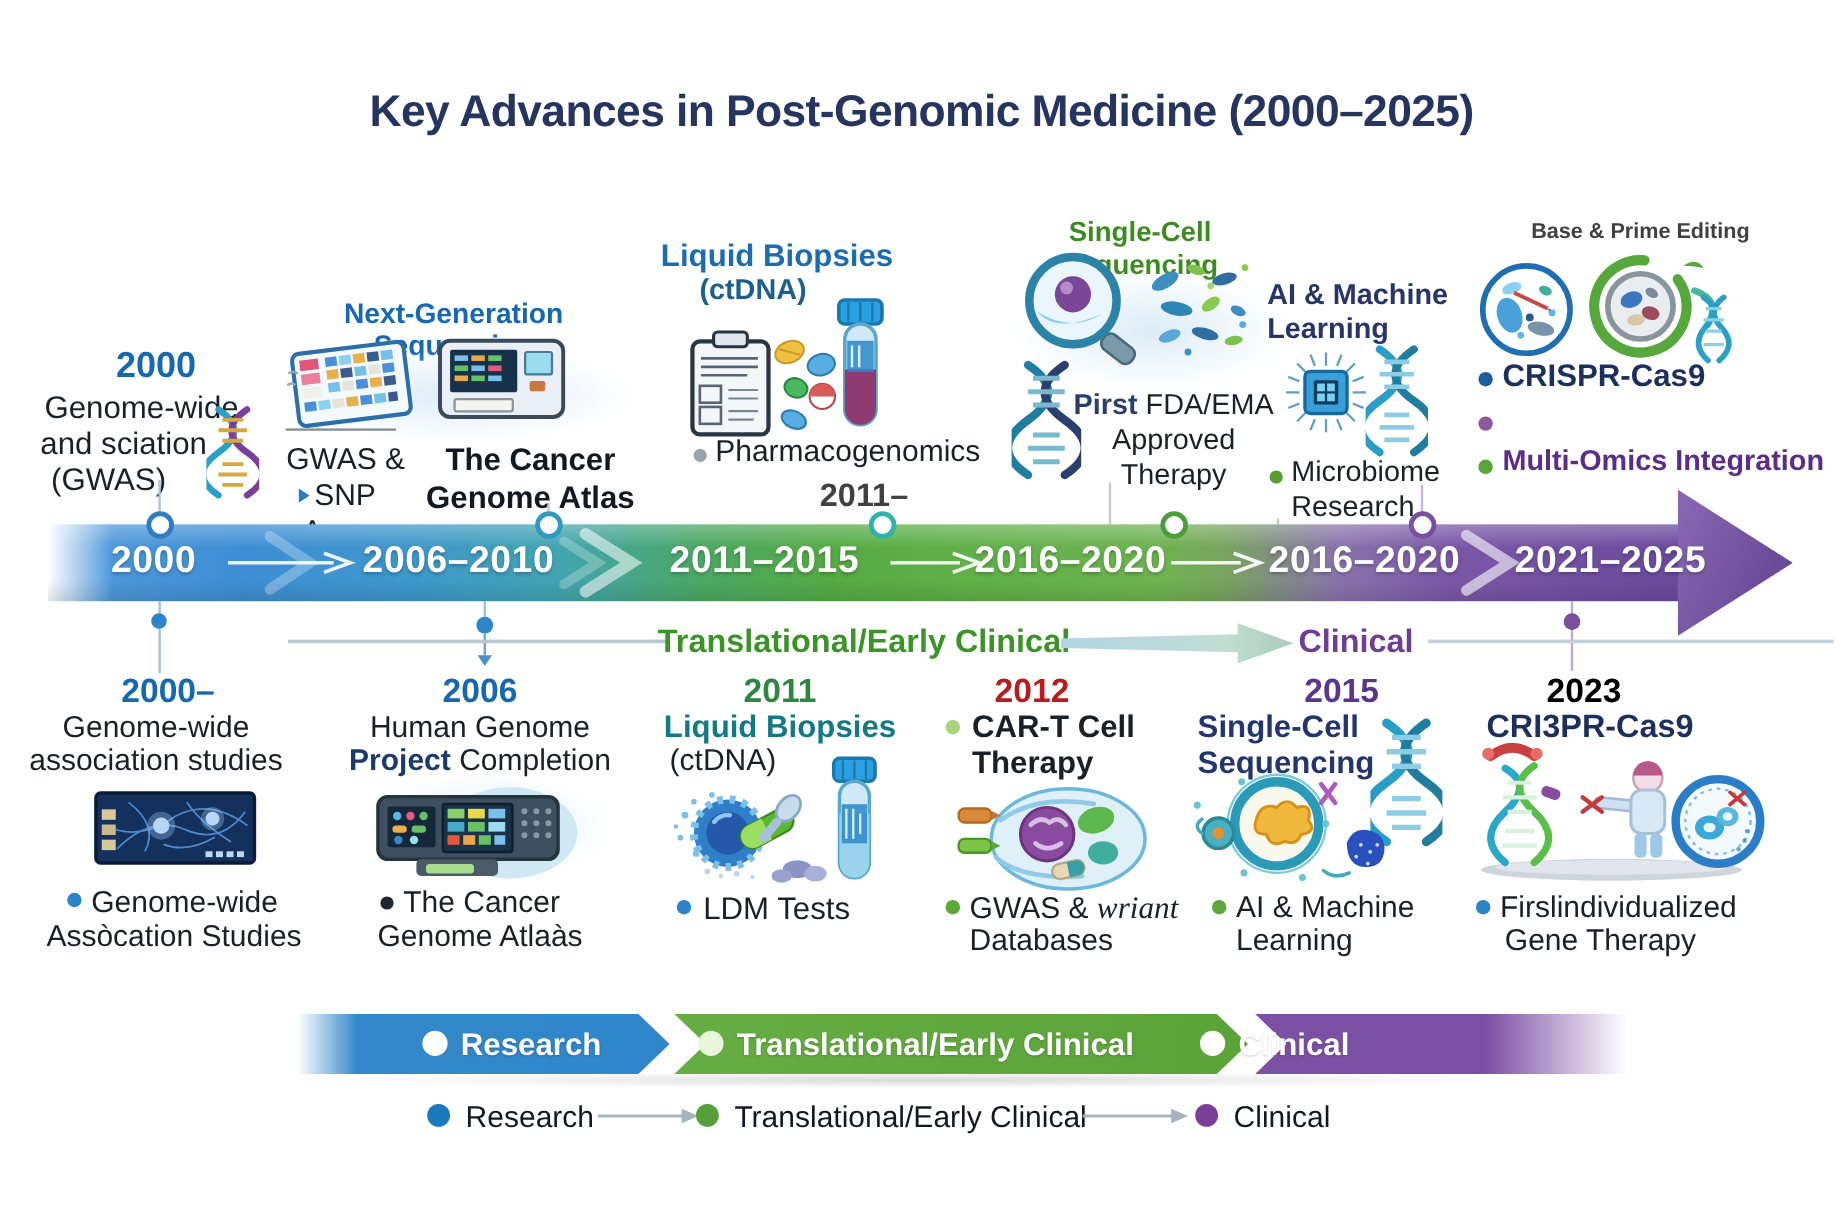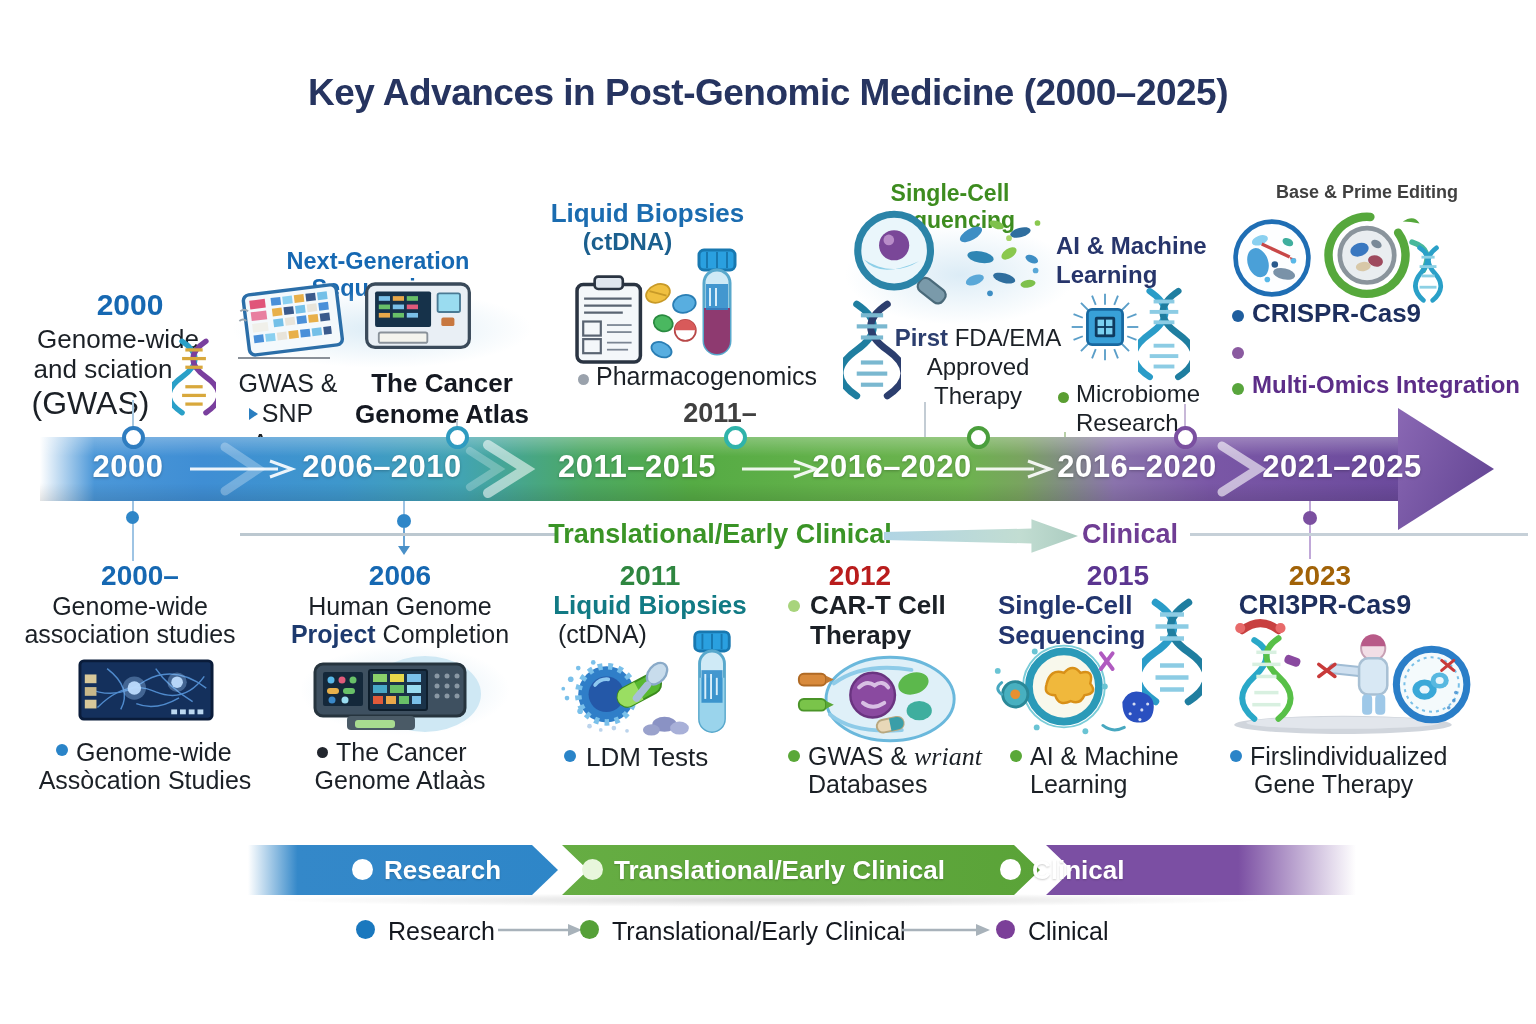--- a/index.html
+++ b/index.html
@@ -25,21 +25,21 @@
 </head>
 <body>
 
 <div class="canvas">
 
   <div class="abs c title" style="left:0;right:0;top:72px;">Key Advances in Post-Genomic Medicine (2000–2025)</div>
 
   <div class="abs c b" style="left:60px;top:288px;width:140px;font-size:30px;color:#1668b2;">2000</div>
   <div class="abs c txt" style="left:18px;top:324px;width:200px;font-size:26px;">Genome-wide</div>
   <div class="abs c txt" style="left:8px;top:354px;width:190px;font-size:26px;">and sciation</div>
-  <div class="abs c txt" style="left:8px;top:384px;width:165px;font-size:32px;">(GWAS)</div>
+  <div class="abs c txt" style="left:8px;top:384px;width:165px;font-size:26px;">(GWAS)</div>
   <svg class="abs" style="left:172px;top:338px;" width="44" height="78" viewBox="0 0 40 72">
     <path d="M9 3 Q33 19 9 36 Q-15 53 9 69" fill="none" stroke="#2aa0c8" stroke-width="5" stroke-linecap="round"></path>
     <path d="M31 3 Q7 19 31 36 Q55 53 31 69" fill="none" stroke="#7a3f9e" stroke-width="5" stroke-linecap="round"></path>
     <g stroke="#d8a83c" stroke-width="3">
         <line x1="12" y1="11" x2="28" y2="11"></line>
         <line x1="9" y1="19" x2="31" y2="19"></line>
         <line x1="12" y1="27" x2="28" y2="27"></line>
         <line x1="12" y1="45" x2="28" y2="45"></line>
         <line x1="9" y1="53" x2="31" y2="53"></line>
         <line x1="12" y1="61" x2="28" y2="61"></line>
@@ -544,21 +544,21 @@
         <circle cx="120" cy="56" r="3"></circle>
         <circle cx="50" cy="98" r="3"></circle>
         <circle cx="100" cy="102" r="3"></circle>
       </g>
     <path d="M14 52 q-8 6 0 12 M118 96 q10 8 22 2" stroke="#48a8c0" stroke-width="3" fill="none" stroke-linecap="round"></path>
   </svg>
   <div class="dot" style="left:1010px;top:750px;width:12px;height:12px;background:#5aa838;"></div>
   <div class="abs" style="left:1030px;top:742px;font-size:25px;">AI &amp; Machine</div>
   <div class="abs" style="left:1030px;top:770px;font-size:25px;">Learning</div>
 
-  <div class="abs c b" style="left:1250px;top:560px;width:140px;font-size:28px;color:#a16207;">2023</div>
+  <div class="abs c b" style="left:1250px;top:560px;width:140px;font-size:28px;color:#000000;">2023</div>
   <div class="abs c b" style="left:1210px;top:590px;width:230px;font-size:27px;color:#1d2f5e;">CRI3PR-Cas9</div>
   <svg class="abs" style="left:1222px;top:612px;" width="252" height="136" viewBox="0 0 250 135">
     <ellipse cx="120" cy="112" rx="108" ry="9" fill="#d0d5dc"></ellipse>
     <ellipse cx="120" cy="110" rx="96" ry="6" fill="#e2e6ec"></ellipse>
     <path d="M20 18 q18 -14 36 0" stroke="#c84040" stroke-width="8" fill="none" stroke-linecap="round"></path>
     <circle cx="18" cy="16" r="5" fill="#e86a6a"></circle>
       <circle cx="58" cy="16" r="5" fill="#e86a6a"></circle>
     <path d="M32 28 q24 14 0 36 q-24 22 0 42" fill="none" stroke="#2aa8c8" stroke-width="6" stroke-linecap="round"></path>
     <path d="M56 26 q-24 16 0 38 q24 22 0 42" fill="none" stroke="#58c048" stroke-width="6" stroke-linecap="round"></path>
     <g stroke="#d8f0e0" stroke-width="3.5">

